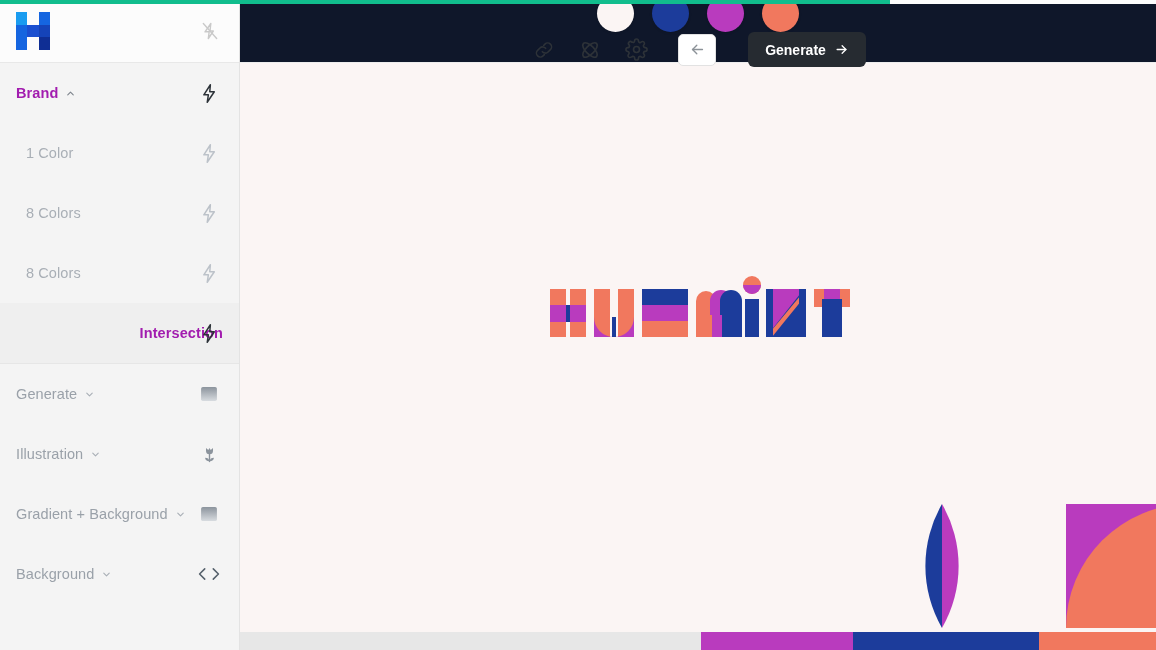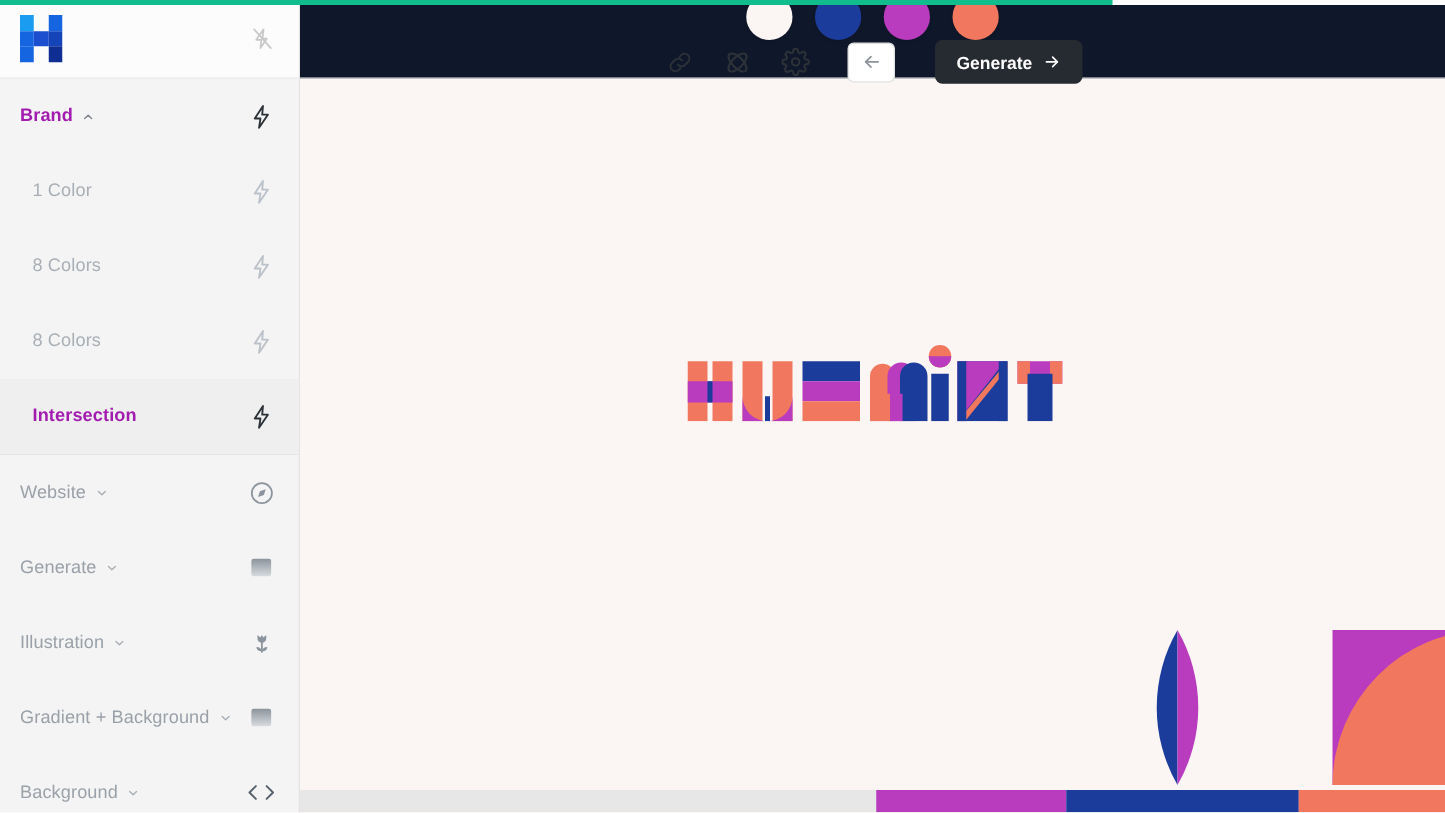--- a/index.html
+++ b/index.html
@@ -37,21 +37,21 @@
     cursor:pointer; opacity:.45;
   }
 
   .nav-group { background:#F4F4F4; }
   .nav-row {
     position:relative; display:flex; align-items:center;
     height:60px; padding:0 16px; cursor:pointer;
     user-select:none;
   }
   .nav-row.child { padding-left:26px; }
-  .nav-row.active-child { background:#EFEFEF; }
+  .nav-row.active-child { background:#EFEFEF;justify-content:flex-end; }
   .nav-label {
     font-size:14.5px; letter-spacing:.1px;
     color:#B2B7BD; white-space:nowrap;
   }
   .nav-row.strong .nav-label { color:#a21caf; font-weight:700; }
   .nav-row.dim .nav-label { color:#A9AFB6;text-align:right; }
   .nav-row.muted .nav-label { color:#9AA1A9; }
   .chev {
     margin-left:7px; display:inline-flex; align-items:center;
     color:#7d848c;
@@ -197,34 +197,20 @@
         <span class="row-icon bolt-strong">
           <svg width="21" height="21" viewBox="0 0 24 24" fill="none" stroke="currentColor" stroke-width="1.7" stroke-linecap="round" stroke-linejoin="round">
               <path d="M13 2 L5.5 13.5 h5.2 l-1.3 8.5 8.1-12 h-5.2 z"></path>
             </svg>
         </span>
       </div>
     </div>
 
     <div class="divider-soft"></div>
 
-    <div class="nav-row muted">
-      <span class="nav-label">Website</span>
-      <span class="chev">
-        <svg width="11" height="11" viewBox="0 0 24 24" fill="none" stroke="currentColor" stroke-width="2.4" stroke-linecap="round" stroke-linejoin="round">
-            <polyline points="6 9 12 15 18 9"></polyline>
-          </svg>
-      </span>
-      <span class="row-icon icon-grey">
-        <svg width="21" height="21" viewBox="0 0 24 24" fill="none" stroke="currentColor" stroke-width="1.6">
-          <circle cx="12" cy="12" r="9.2"></circle>
-          <path d="M15.5 8.5 L10.2 10.2 L8.5 15.5 L13.8 13.8 Z" fill="currentColor" stroke="none"></path>
-        </svg>
-      </span>
-    </div>
 
     <div class="nav-row muted">
       <span class="nav-label">Generate</span>
       <span class="chev">
         <svg width="11" height="11" viewBox="0 0 24 24" fill="none" stroke="currentColor" stroke-width="2.4" stroke-linecap="round" stroke-linejoin="round">
             <polyline points="6 9 12 15 18 9"></polyline>
           </svg>
       </span>
       <span class="row-icon icon-grey">
         <svg width="20" height="20" viewBox="0 0 24 24">

